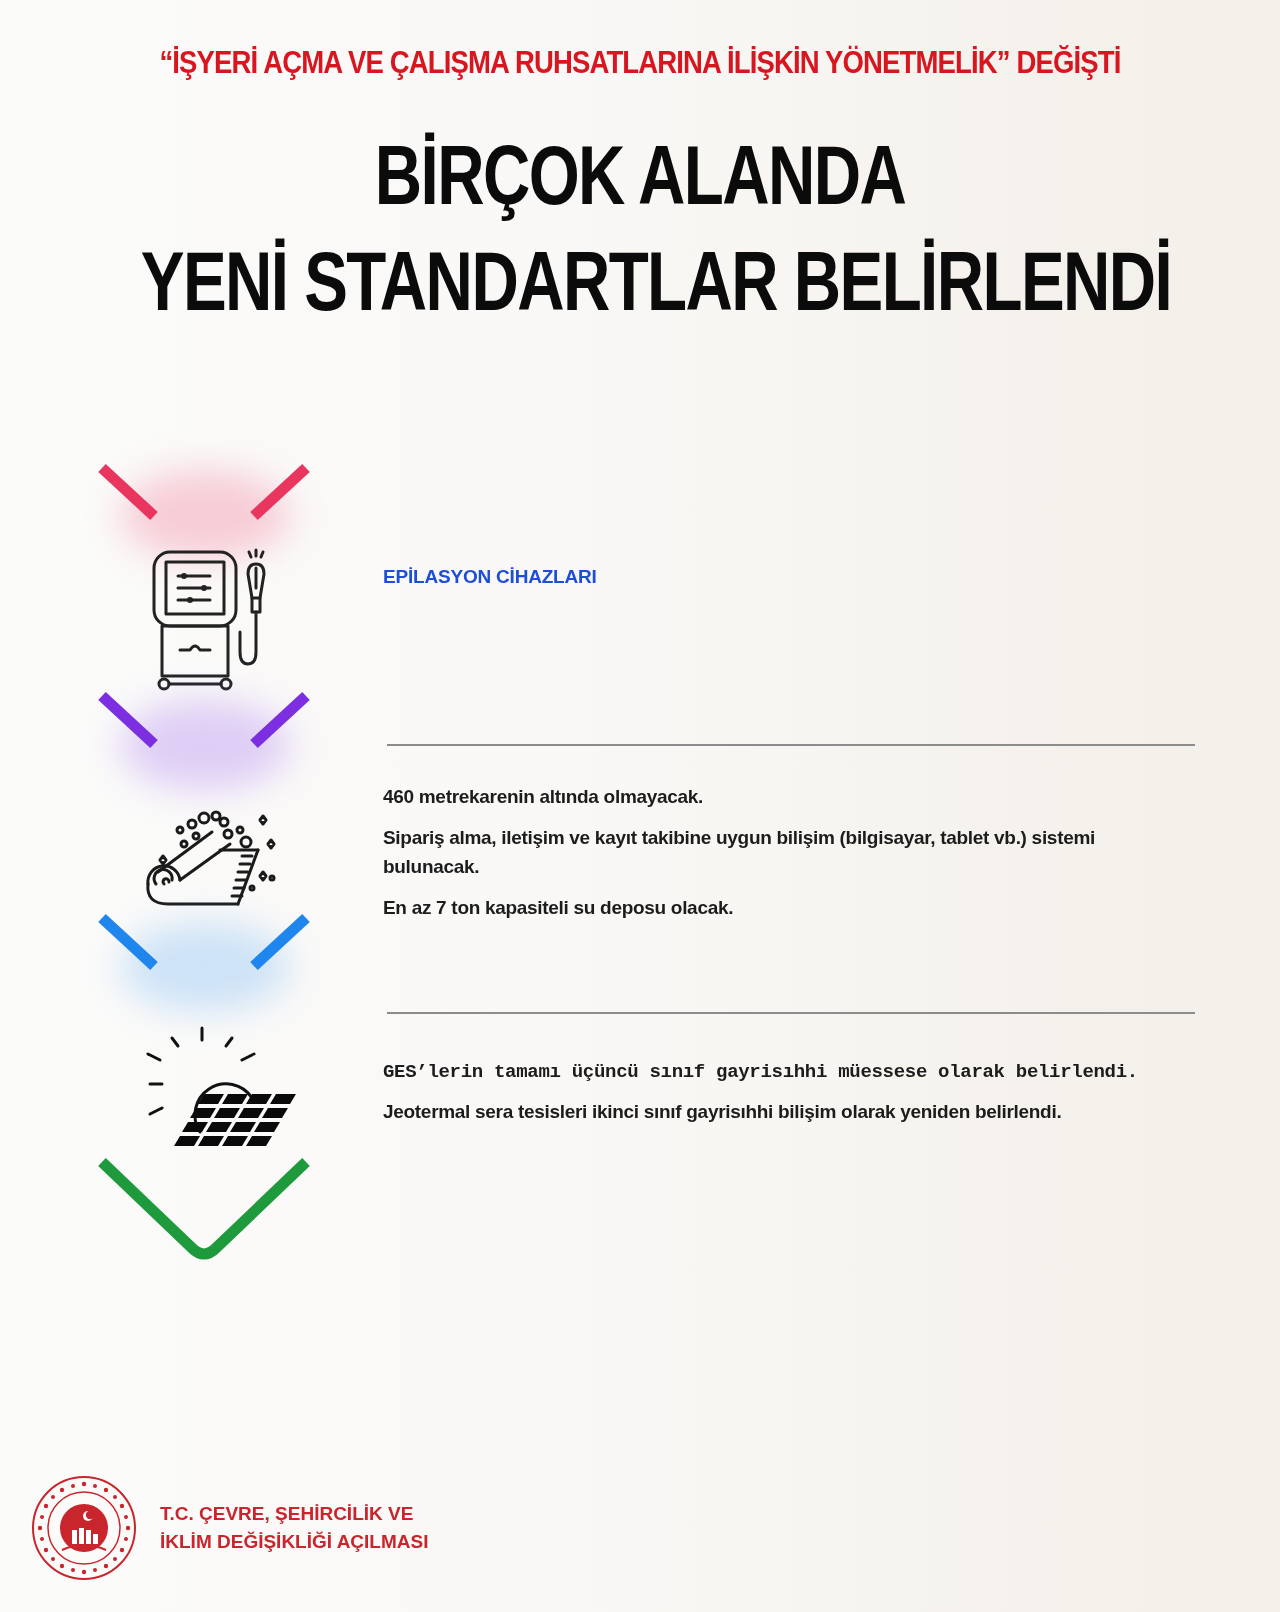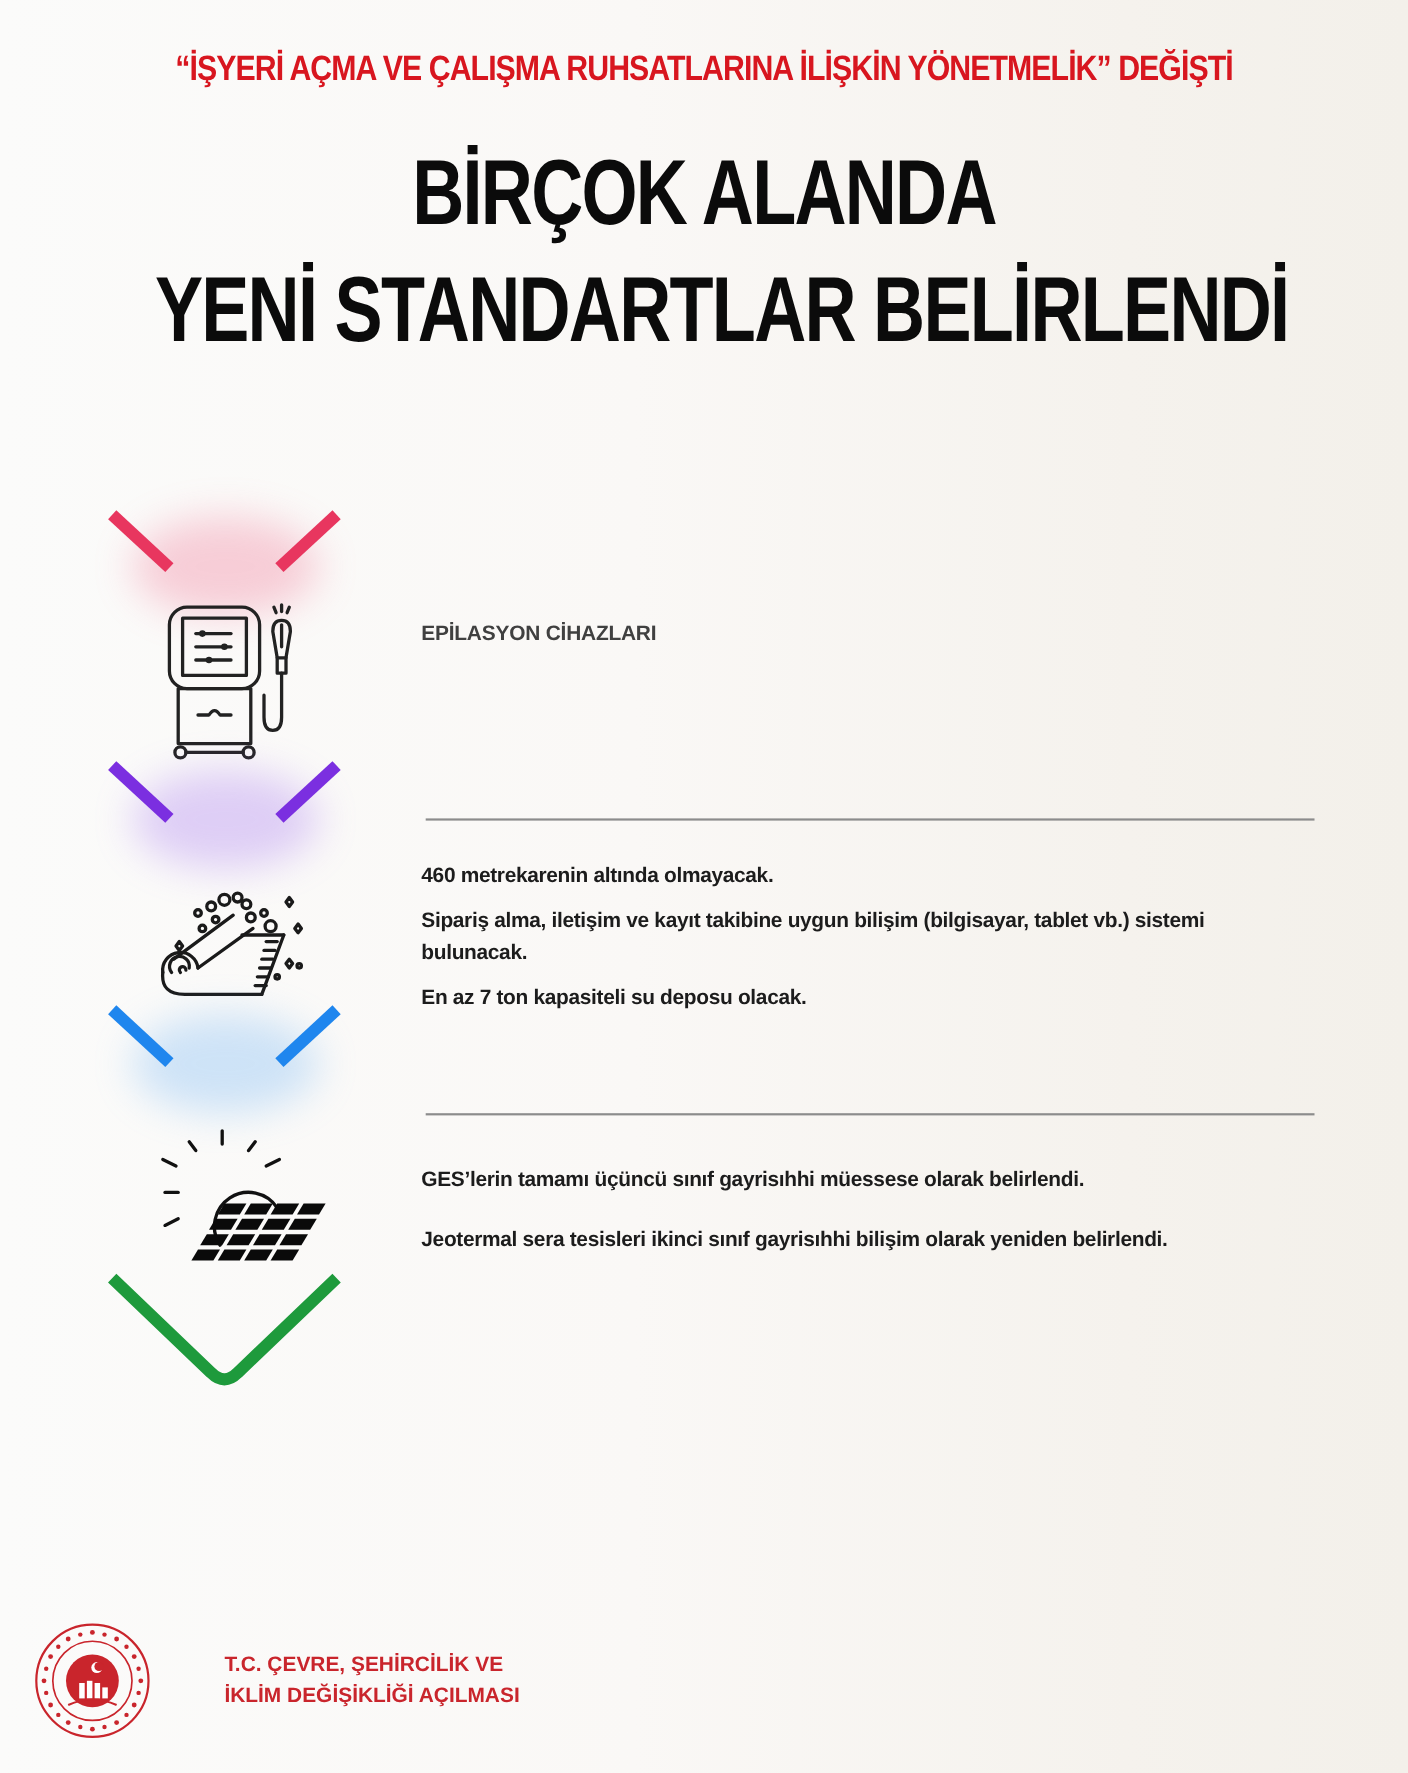--- a/index.html
+++ b/index.html
@@ -76,21 +76,21 @@
     
     .section {
       position: absolute;
       left: 383px;
       width: 800px;
     }
     .sec-title {
       font-family: "Liberation Sans", sans-serif;
       font-weight: 700;
       font-size: 19px;
-      color: #404040;
+      color: #1d4ed8;
       letter-spacing: -0.2px;
       margin: 0 0 26px 0;
     }
     .sec-para {
       font-family: "Liberation Sans", sans-serif;
       font-weight: 700;
       font-size: 19px;
       line-height: 29px;
       color: #1c1c1c;
       margin: 0 0 12px 0;
@@ -103,21 +103,20 @@
       height: 2px;
       background: #8c8c8c;
     }
 
     .footer {
       position: absolute;
       left: 30px;
       top: 1474px;
       display: flex;
       align-items: center;
-      gap: 44px;
     }
     .seal {
       width: 108px;
       height: 108px;
     }
     .ministry {
       margin-left: 22px;
       color: #c9252c;
       font-family: "Liberation Sans", sans-serif;
       font-weight: 700;
@@ -266,21 +265,21 @@
 
 <div class="section" style="top:782px;">
   <div class="sec-para">460 metrekarenin altında olmayacak.</div>
   <div class="sec-para">Sipariş alma, iletişim ve kayıt takibine uygun bilişim (bilgisayar, tablet vb.) sistemi bulunacak.</div>
   <div class="sec-para">En az 7 ton kapasiteli su deposu olacak.</div>
 </div>
 
 <div class="divider" style="top:1012px;"></div>
 
 <div class="section" style="top:1058px;">
-  <div class="sec-para" style="margin-bottom:26px;">GES’lerin tamamı üçüncü sınıf gayrisıhhi müessese olarak belirlendi.</div>
+  <div class="sec-para" style="margin-bottom:10px;font-family:Liberation Mono, monospace;">GES’lerin tamamı üçüncü sınıf gayrisıhhi müessese olarak belirlendi.</div>
   <div class="sec-para">Jeotermal sera tesisleri ikinci sınıf gayrisıhhi bilişim olarak yeniden belirlendi.</div>
 </div>
 
 <div class="footer">
   <div class="seal">
     <svg viewBox="0 0 108 108">
       <circle cx="54" cy="54" r="51" fill="none" stroke="#c9252c" stroke-width="2"></circle>
       <circle cx="54" cy="54" r="36" fill="none" stroke="#c9252c" stroke-width="1.5"></circle>
       <g fill="#c9252c">
         <circle cx="54" cy="10" r="2.2"></circle>

